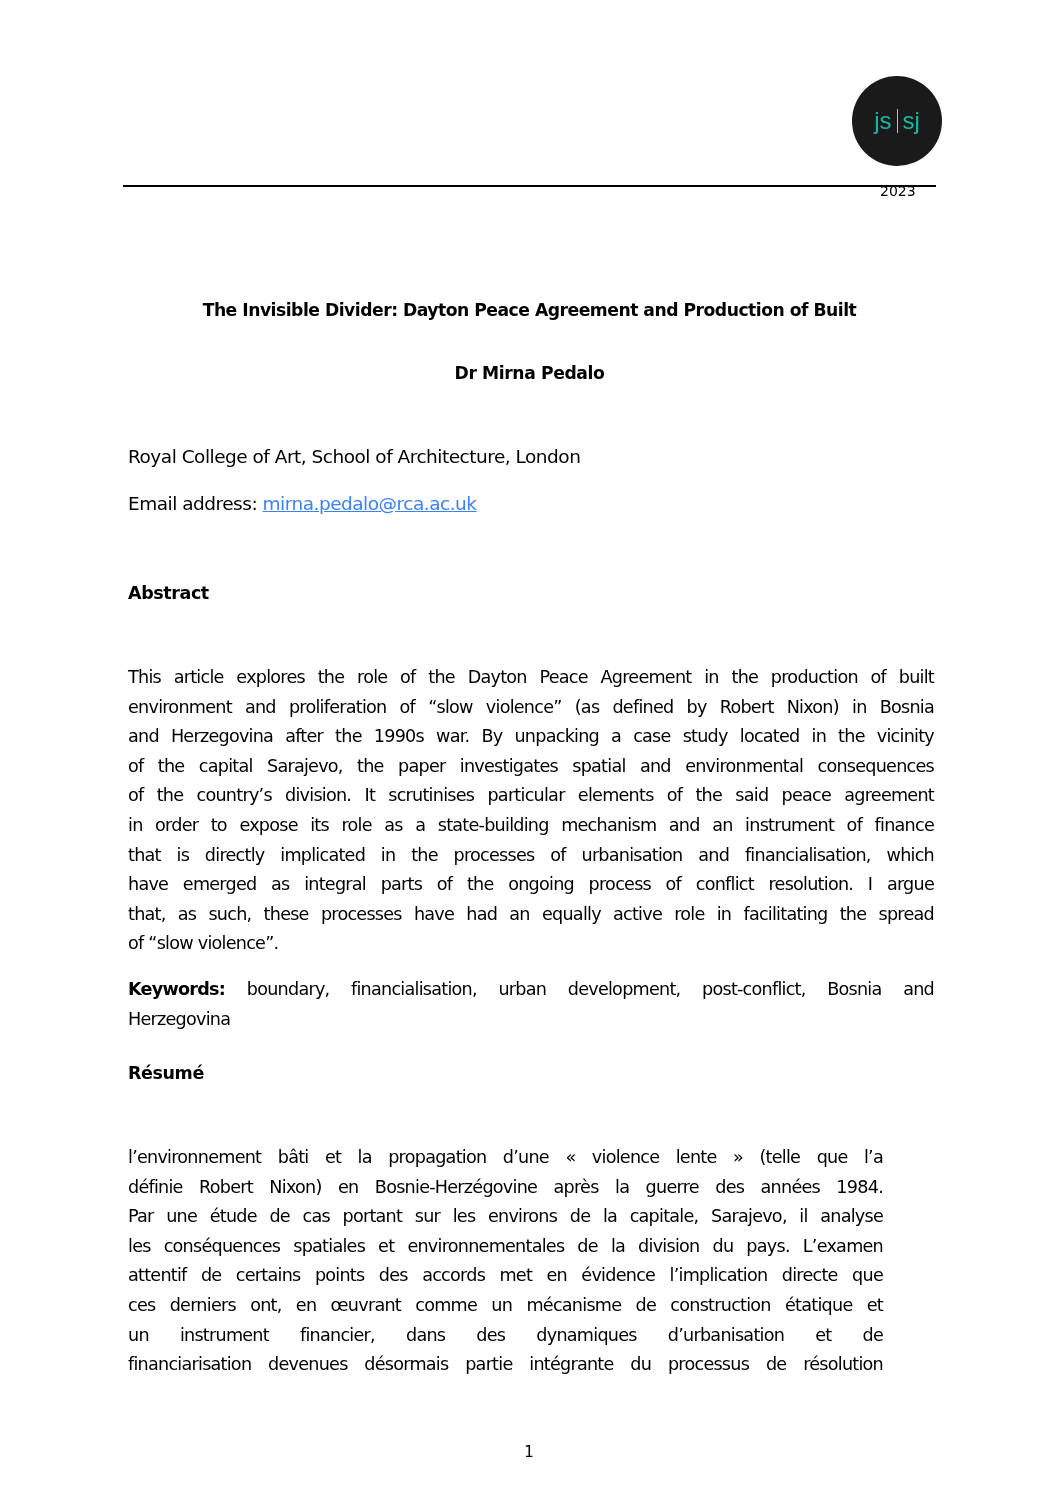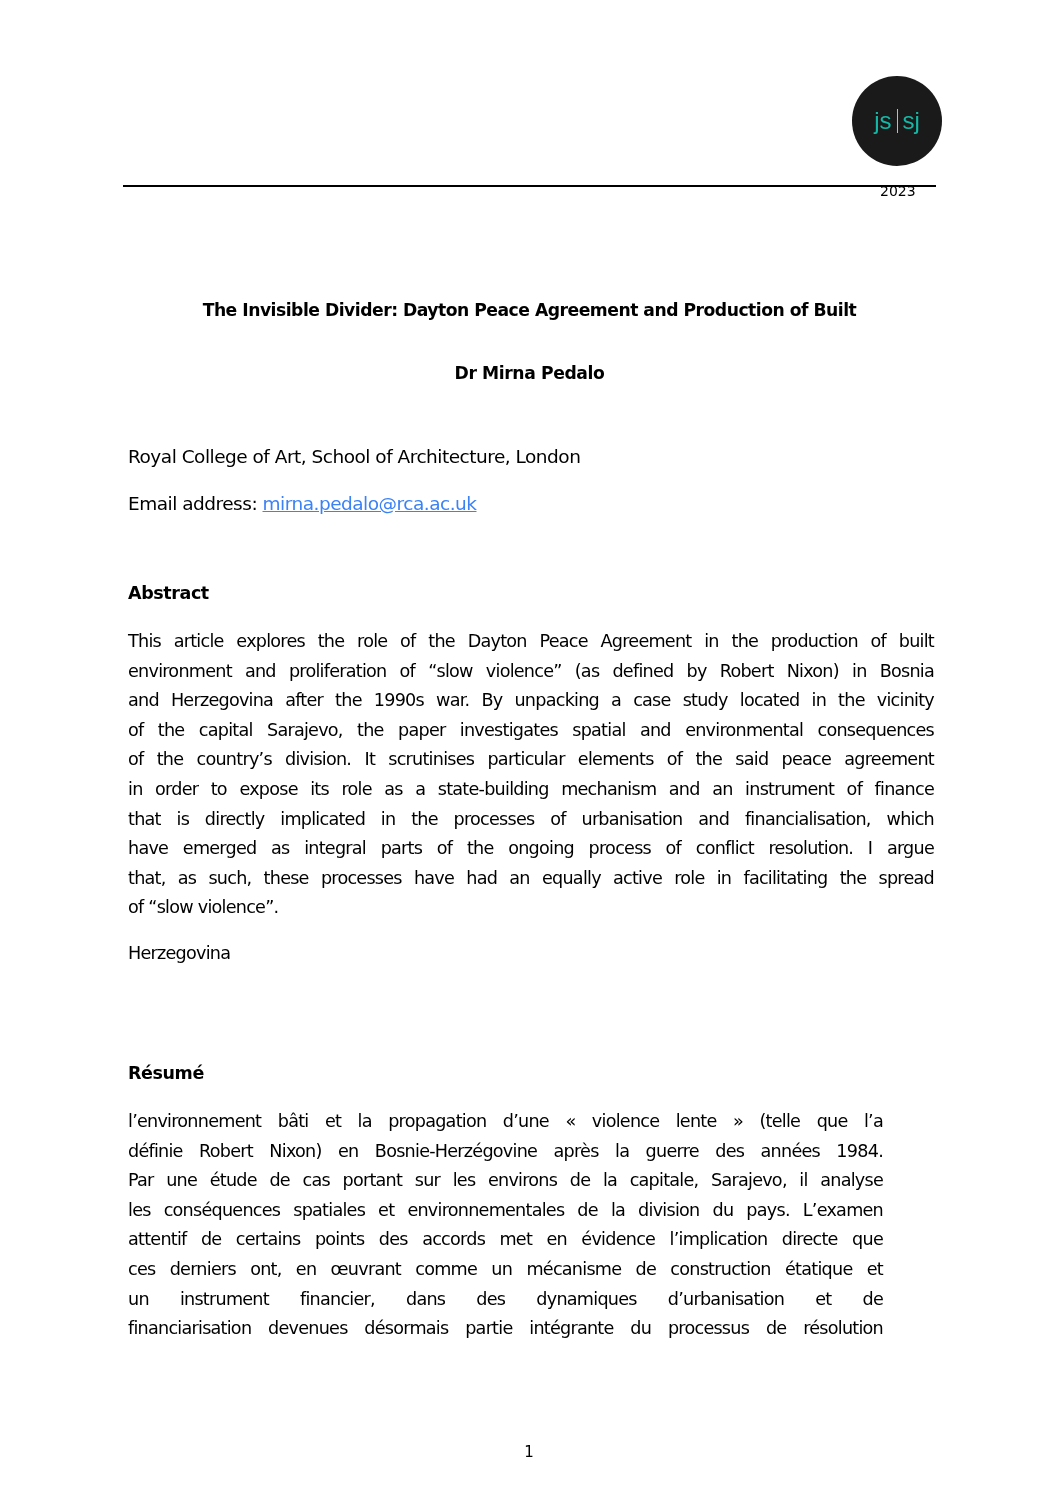--- a/index.html
+++ b/index.html
@@ -30,21 +30,21 @@
     font-weight: bold; font-size: 17.2px; letter-spacing: -0.4px;
   }
   .affil { position: absolute; left: 128px; top: 446px; font-size: 18.5px; letter-spacing: -0.5px; }
   .email-line { position: absolute; left: 128px; top: 493px; font-size: 18.5px; letter-spacing: -0.5px; }
   .email-line a { color: #3b82f6; text-decoration: underline; }
   .heading {
     position: absolute; left: 128px; font-weight: bold; font-size: 17.5px; letter-spacing: -0.4px;
   }
   .para {
     position: absolute; left: 128px; width: 806px; font-size: 17.6px; line-height: 29.6px;
-    letter-spacing: -0.75px; text-align: justify;
+    letter-spacing: -0.75px; text-align: justify; margin-top: 36px;
   }
   .para .ln { display: block; text-align: justify; text-align-last: justify; white-space: nowrap; }
   .para .ln.last { text-align-last: left; }
   .abstract-para { top: 627px; }
   .keywords { top: 939px; }
   .resume-para { top: 1107px; width: 755px; }
   .kw-label { font-weight: bold; }
   .pagenum { position: absolute; left: 0; width: 1058px; top: 1443px; text-align: center; font-size: 15px; }
 </style>
 </head>
@@ -81,20 +81,21 @@
   <span class="ln">of the capital Sarajevo, the paper investigates spatial and environmental consequences</span>
   <span class="ln">of the country’s division. It scrutinises particular elements of the said peace agreement</span>
   <span class="ln">in order to expose its role as a state-building mechanism and an instrument of finance</span>
   <span class="ln">that is directly implicated in the processes of urbanisation and financialisation, which</span>
   <span class="ln">have emerged as integral parts of the ongoing process of conflict resolution. I argue</span>
   <span class="ln">that, as such, these processes have had an equally active role in facilitating the spread</span>
   <span class="ln last">of “slow violence”.</span>
 </div>
 
 <div class="para keywords">
+  <span class="ln"><span class="kw-label">Keywords:</span><span> boundary, financialisation, urban development, post-conflict, Bosnia and</span></span>
   <span class="ln last">Herzegovina</span>
 </div>
 
 <div class="heading" style="top:1063px;">Résumé</div>
 
 <div class="para resume-para">
   <span class="ln">l’environnement bâti et la propagation d’une « violence lente » (telle que l’a</span>
   <span class="ln">définie Robert Nixon) en Bosnie-Herzégovine après la guerre des années 1984.</span>
   <span class="ln">Par une étude de cas portant sur les environs de la capitale, Sarajevo, il analyse</span>
   <span class="ln">les conséquences spatiales et environnementales de la division du pays. L’examen</span>

